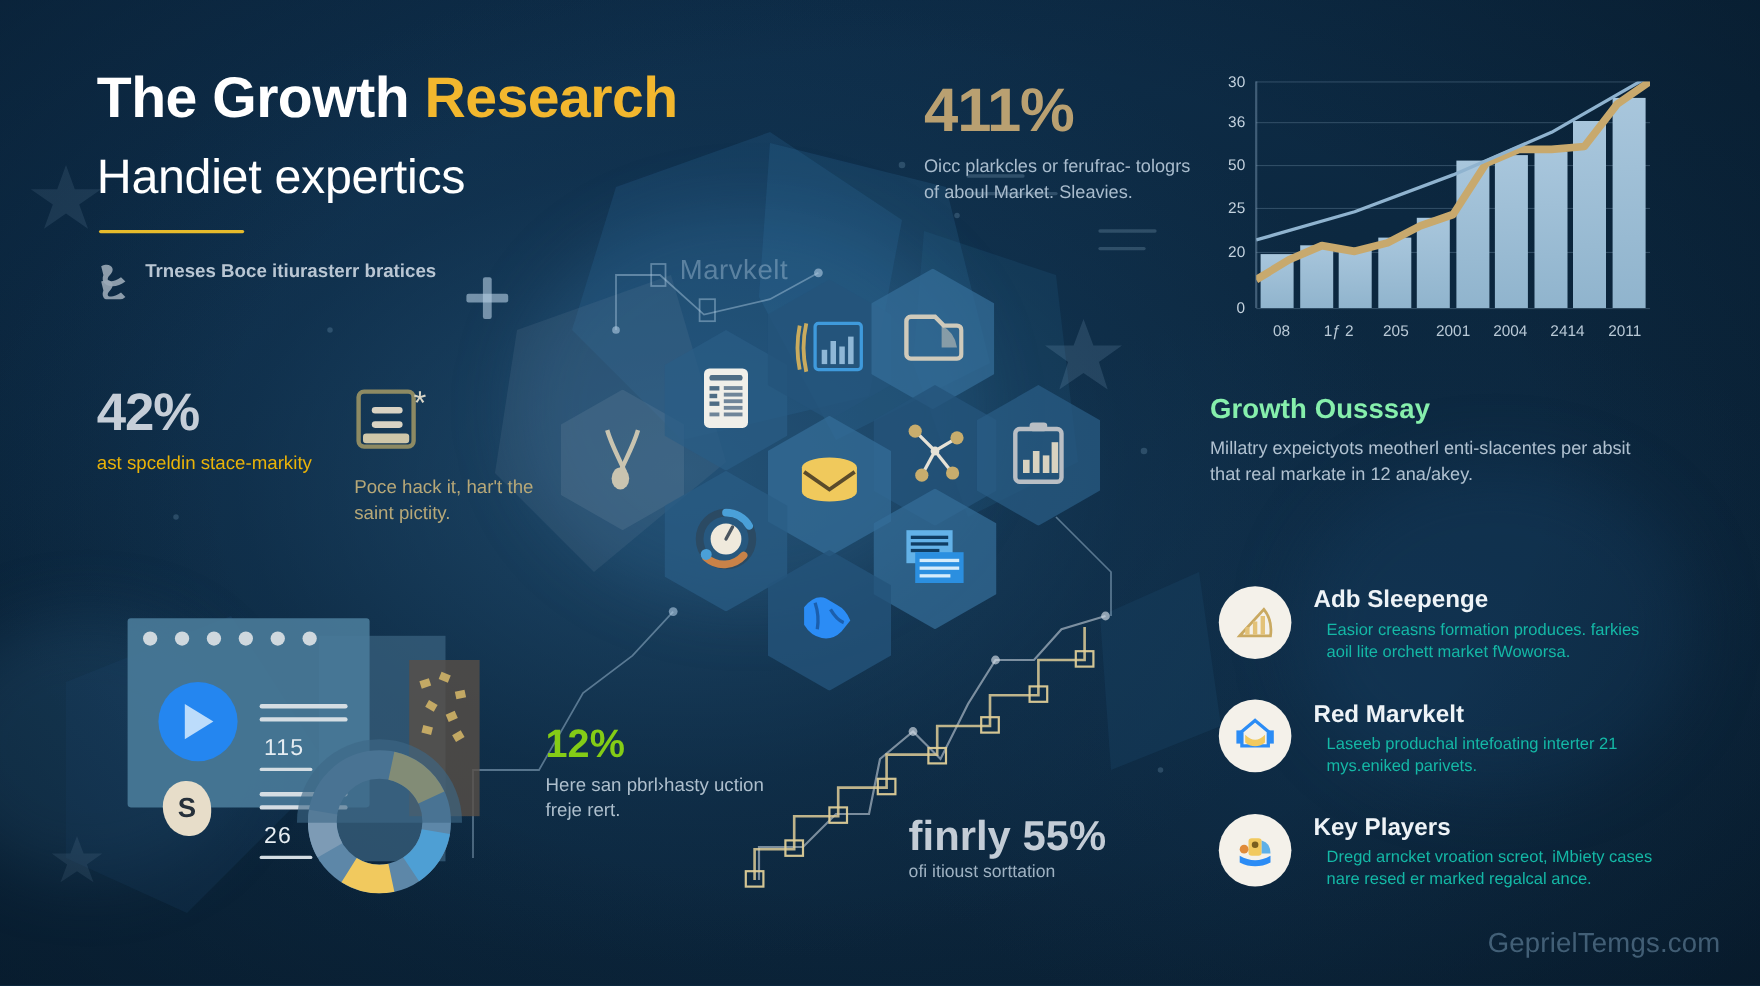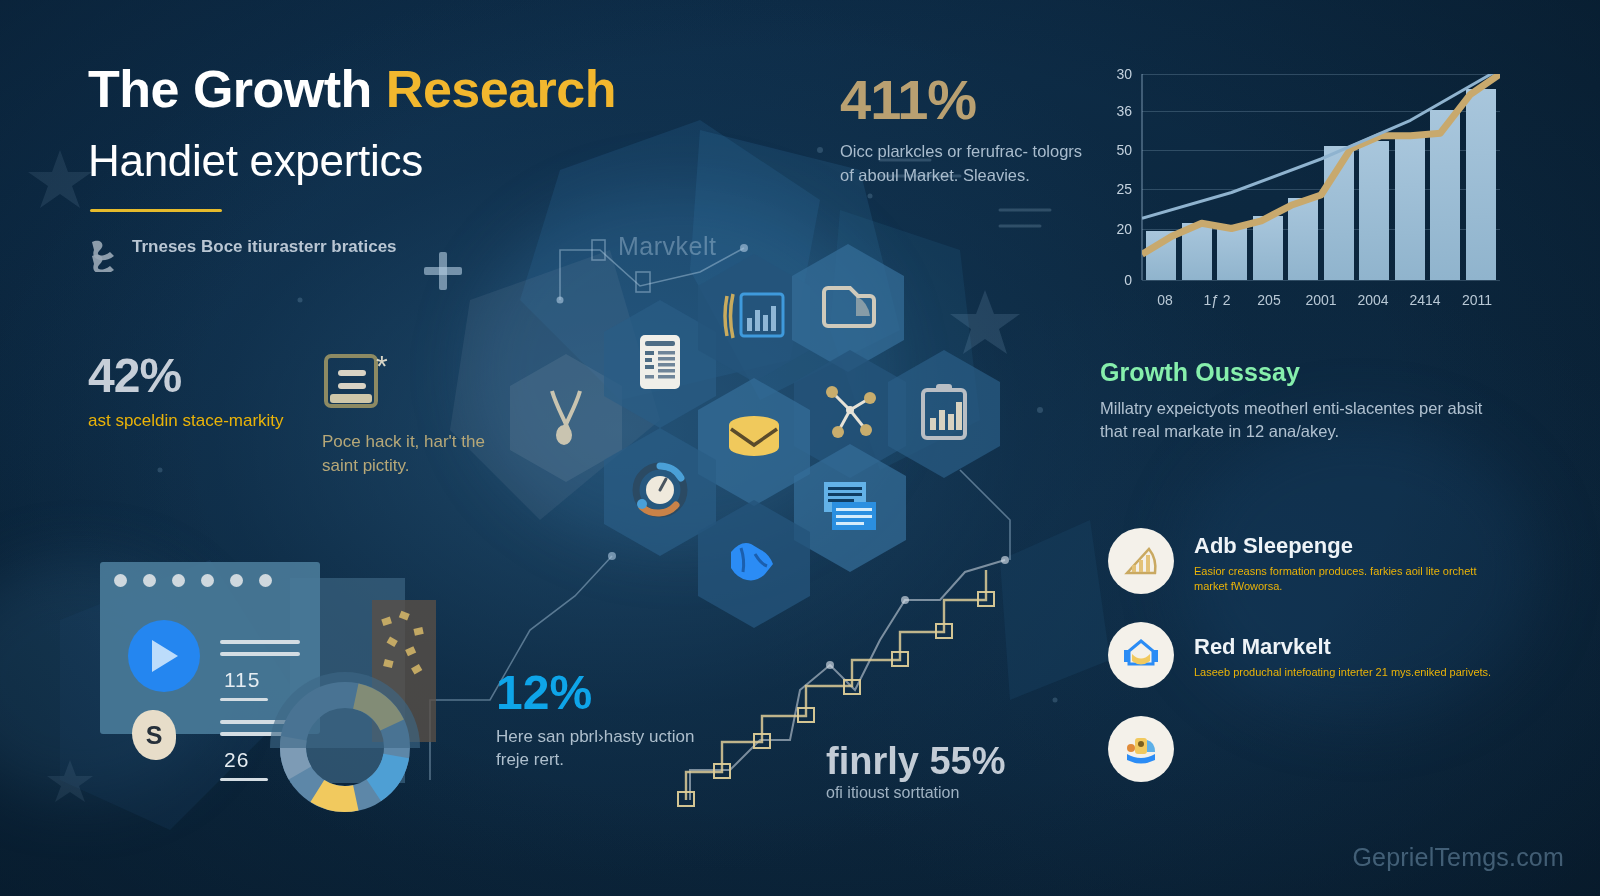--- a/index.html
+++ b/index.html
@@ -40,21 +40,21 @@
 
   .noteB{position:absolute;left:322px;top:350px;width:170px;}
   .noteB .cap{margin-top:14px;font-size:17px;line-height:1.42;color:#b7a878;}
 
   
   .stat411{position:absolute;left:840px;top:72px;width:250px;}
   .stat411 .num{font-size:56px;font-weight:700;color:#b9a071;line-height:1;letter-spacing:-1px;}
   .stat411 .cap{margin-top:12px;font-size:16.5px;line-height:1.45;color:#a9bccd;}
 
   .stat12{position:absolute;left:496px;top:658px;width:230px;}
-  .stat12 .num{font-size:48px;font-weight:700;color:#0ea5e9;line-height:1;margin-top:11px;}
+  .stat12 .num{font-size:36px;font-weight:700;color:#84cc16;line-height:1;}
   .stat12 .cap{margin-top:8px;font-size:17px;line-height:1.38;color:#aebfcd;}
 
   .stat55{position:absolute;left:826px;top:742px;width:240px;}
   .stat55 .num{font-size:38px;font-weight:700;color:#c3ccd6;line-height:1;}
   .stat55 .cap{margin-top:4px;font-size:16px;color:#9fb2c2;}
 
   .mkword{position:absolute;left:618px;top:232px;font-size:25px;color:rgba(163,193,216,.45);letter-spacing:.5px;}
   .plus{position:absolute;left:420px;top:248px;color:rgba(176,200,220,.55);font-size:46px;font-weight:300;line-height:1;}
 
   
@@ -80,26 +80,26 @@
 
   .growth{position:absolute;left:1100px;top:358px;width:400px;}
   .growth h3{margin:0;font-size:25px;font-weight:700;color:#86efac;letter-spacing:.1px;}
   .growth p{margin:10px 0 0 0;font-size:16.5px;line-height:1.42;color:#b0c1d0;}
 
   .feats{position:absolute;left:1108px;top:528px;width:400px;}
   .feat{display:flex;gap:20px;align-items:center;margin-bottom:28px;}
   .fcircle{flex:0 0 auto;width:66px;height:66px;border-radius:50%;background:#f4f1ea;
            display:flex;align-items:center;justify-content:center;}
   .ftxt h4{margin:4px 0 0 0;font-size:22px;font-weight:700;color:#eef3f7;}
-  .ftxt p{margin:5px 0 0 0;font-size:11px;line-height:1.35;color:#eab308;}
+  .ftxt p{margin:5px 0 0 12px;font-size:15px;line-height:1.35;color:#14b8a6;}
 
   .watermark{position:absolute;right:36px;bottom:24px;font-size:25px;color:rgba(146,183,212,.42);letter-spacing:.2px;}
 
   
-  .device{position:absolute;left:100px;top:562px;width:220px;height:172px;background:rgba(73,122,152,.92);border-radius:3px;}
+  .device{position:absolute;left:116px;top:562px;width:220px;height:172px;background:rgba(73,122,152,.92);border-radius:3px;}
   .device .dots{position:absolute;left:14px;top:12px;display:flex;gap:16px;}
   .device .dots i{width:13px;height:13px;border-radius:50%;background:#cfd8de;display:block;}
   .playcirc{position:absolute;left:28px;top:58px;width:72px;height:72px;border-radius:50%;background:#2486f0;}
   .playtri{position:absolute;left:52px;top:78px;width:0;height:0;border-left:26px solid #bcdcfb;border-top:16px solid transparent;border-bottom:16px solid transparent;}
   .dline{position:absolute;height:4px;background:#d4dde3;border-radius:2px;}
   .dnum{position:absolute;font-size:21px;color:#e6edf2;letter-spacing:1px;}
   .sblob{position:absolute;left:32px;top:148px;width:44px;height:50px;border-radius:48% 52% 45% 55%;background:#e7ddc9;display:flex;align-items:center;justify-content:center;font-size:25px;font-weight:700;color:#26303a;}
   .card2{position:absolute;left:290px;top:578px;width:115px;height:205px;background:rgba(58,99,128,.72);}
   .card3{position:absolute;left:372px;top:600px;width:64px;height:142px;background:rgba(90,80,70,.78);}
   .donutwrap{position:absolute;left:270px;top:672px;width:150px;height:150px;}
@@ -544,19 +544,23 @@
     <div class="feat">
       <span class="fcircle">
         <svg width="38" height="34" viewBox="0 0 38 34">
           <rect x="13" y="6" width="12" height="16" rx="3" fill="#f1c95e"></rect>
           <circle cx="19" cy="12" r="3" fill="#7a5f1e"></circle>
           <path d="M25,8 q8,2 8,12 l-8,0 z" fill="#5db0e8"></path>
           <path d="M5,22 q14,8 28,0 l0,6 q-14,7 -28,0 z" fill="#2b8cf5"></path>
           <circle cx="9" cy="16" r="4" fill="#e08b3a"></circle>
         </svg>
       </span>
+      <span class="ftxt">
+        <h4>Key Players</h4>
+        <p>Dregd arncket vroation screot, iMbiety cases nare resed er marked regalcal ance.</p>
+      </span>
     </div>
 
   </div>
 
   <div class="watermark">GeprielTemgs.com</div>
 
 </div>
 
 </body></html>

